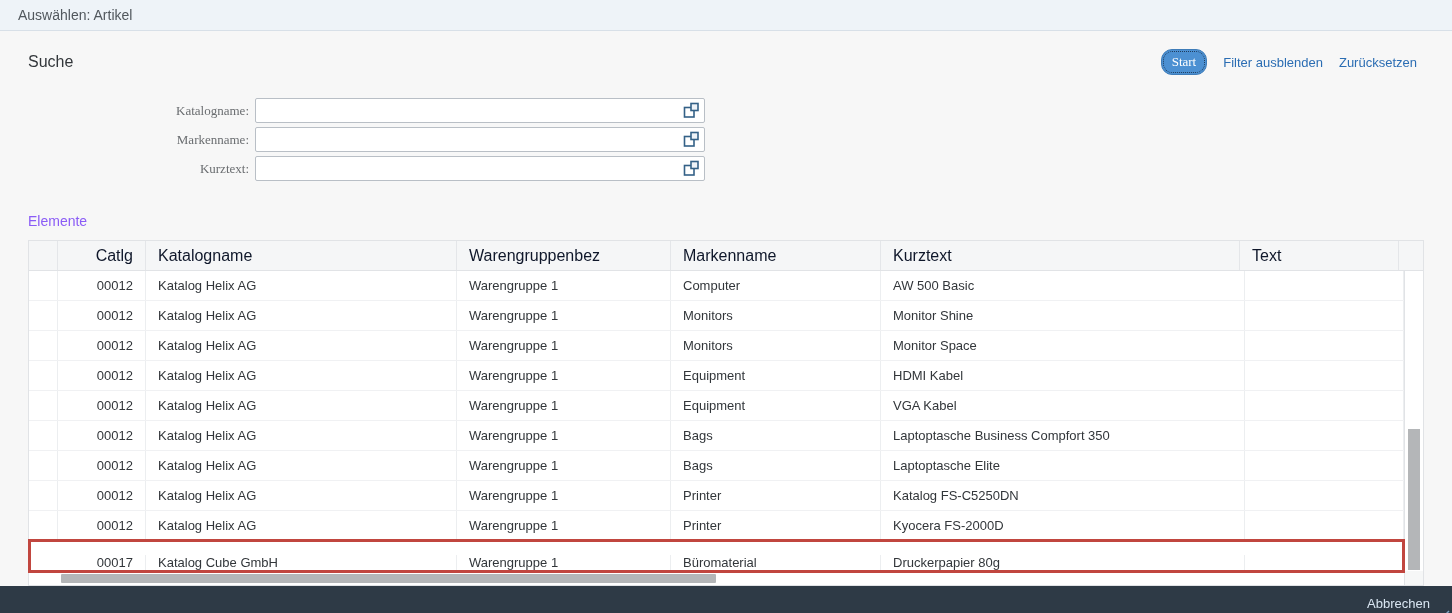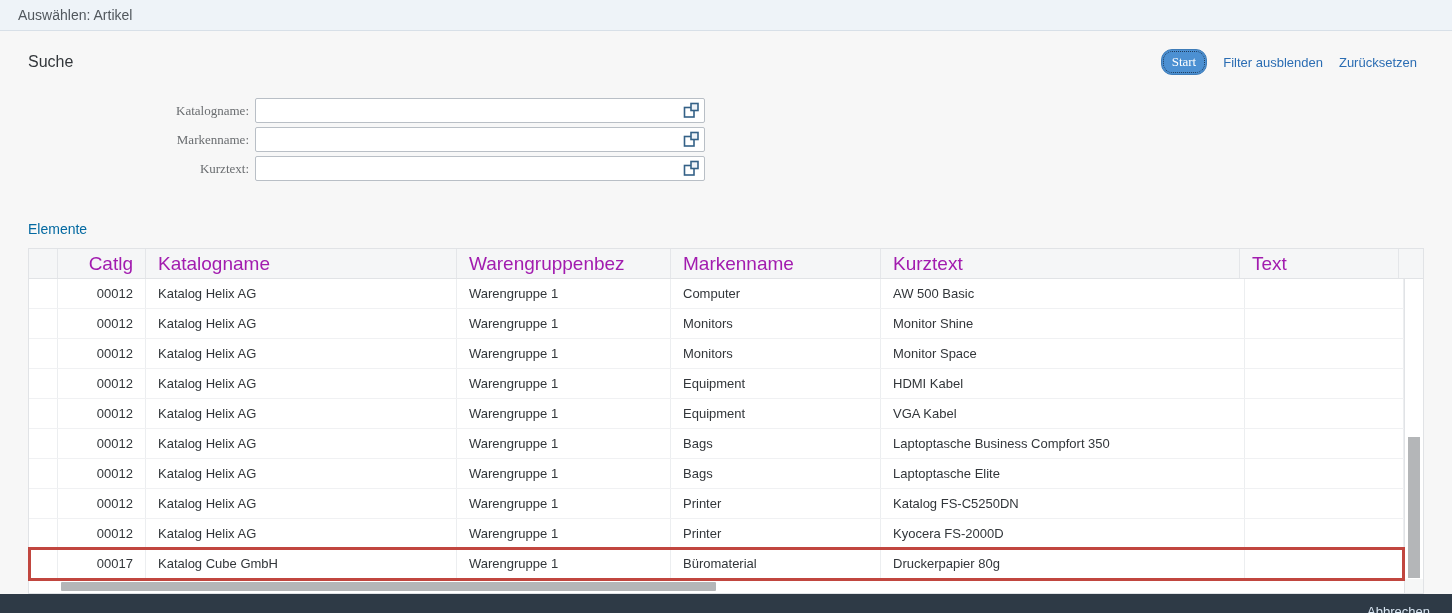--- a/index.html
+++ b/index.html
@@ -52,42 +52,42 @@
   .fcol.right .flabel{width:241px;padding-right:15px;}
   .input-wrap{position:relative;width:450px;height:25px;}
   .input-wrap input{
     width:100%;height:100%;border:1px solid #b9bfc6;border-radius:2px;
     background:#fff;padding:0 26px 0 8px;font-size:13px;font-family:inherit;color:#32363a;
   }
   .input-wrap.no-icon input{padding-right:8px;}
   .vh-icon{position:absolute;right:5px;top:4px;width:17px;height:17px;cursor:pointer;}
 
   
-  .elements-title{font-size:14px;color:#0369a1;margin-top:40px;height:17px;}
+  .elements-title{font-size:14px;color:#8b5cf6;margin-top:32px;height:17px;}
   .table{margin-top:10px;border:1px solid #e1e3e6;background:#fff;position:relative;}
   .thead{display:flex;height:30px;background:#f5f6f7;border-bottom:1px solid #e1e3e6;}
   .th{
-    font-size:19px;color:#a21caf;display:flex;align-items:center;
+    font-size:16px;color:#0f172a;display:flex;align-items:center;
     padding:0 12px;border-right:1px solid #e4e6e9;white-space:nowrap;overflow:hidden;
   }
   .td{
     font-size:13px;color:#32363a;display:flex;align-items:center;
     padding:0 12px;border-right:1px solid #eceef0;white-space:nowrap;overflow:hidden;
   }
   .c-sel{width:29px;padding:0;}
   .c-catlg{width:88px;justify-content:flex-end;}
   .c-katalogname{width:311px;}
   .c-warengruppenbez{width:214px;}
   .c-markenname{width:210px;}
   .c-kurztext{flex:1 1 auto;}
   .c-text{width:159px;}
   .th.c-scroll{width:19px;border-right:none;}
   .tbody-wrap{position:relative;}
   .tr{display:flex;height:30px;border-bottom:1px solid #f0f1f3;margin-right:19px;background:#fff;cursor:pointer;}
-  .tr.highlighted{position:relative;z-index:2;}
+  .tr.highlighted{position:relative;z-index:2;align-items:flex-end;}
   .tr.highlighted::after{
     content:"";position:absolute;left:-1px;right:-1px;top:-2px;bottom:-3px;
     border:3px solid var(--highlight-red);pointer-events:none;
   }
   .vscroll{
     position:absolute;top:0;right:0;bottom:0;width:19px;
     border-left:1px solid #e1e3e6;background:#fff;
   }
   .vthumb{position:absolute;left:3px;right:3px;top:52.5%;bottom:1px;background:#b4b6b8;}
   .hscroll-row{display:flex;height:14px;background:#fff;}

